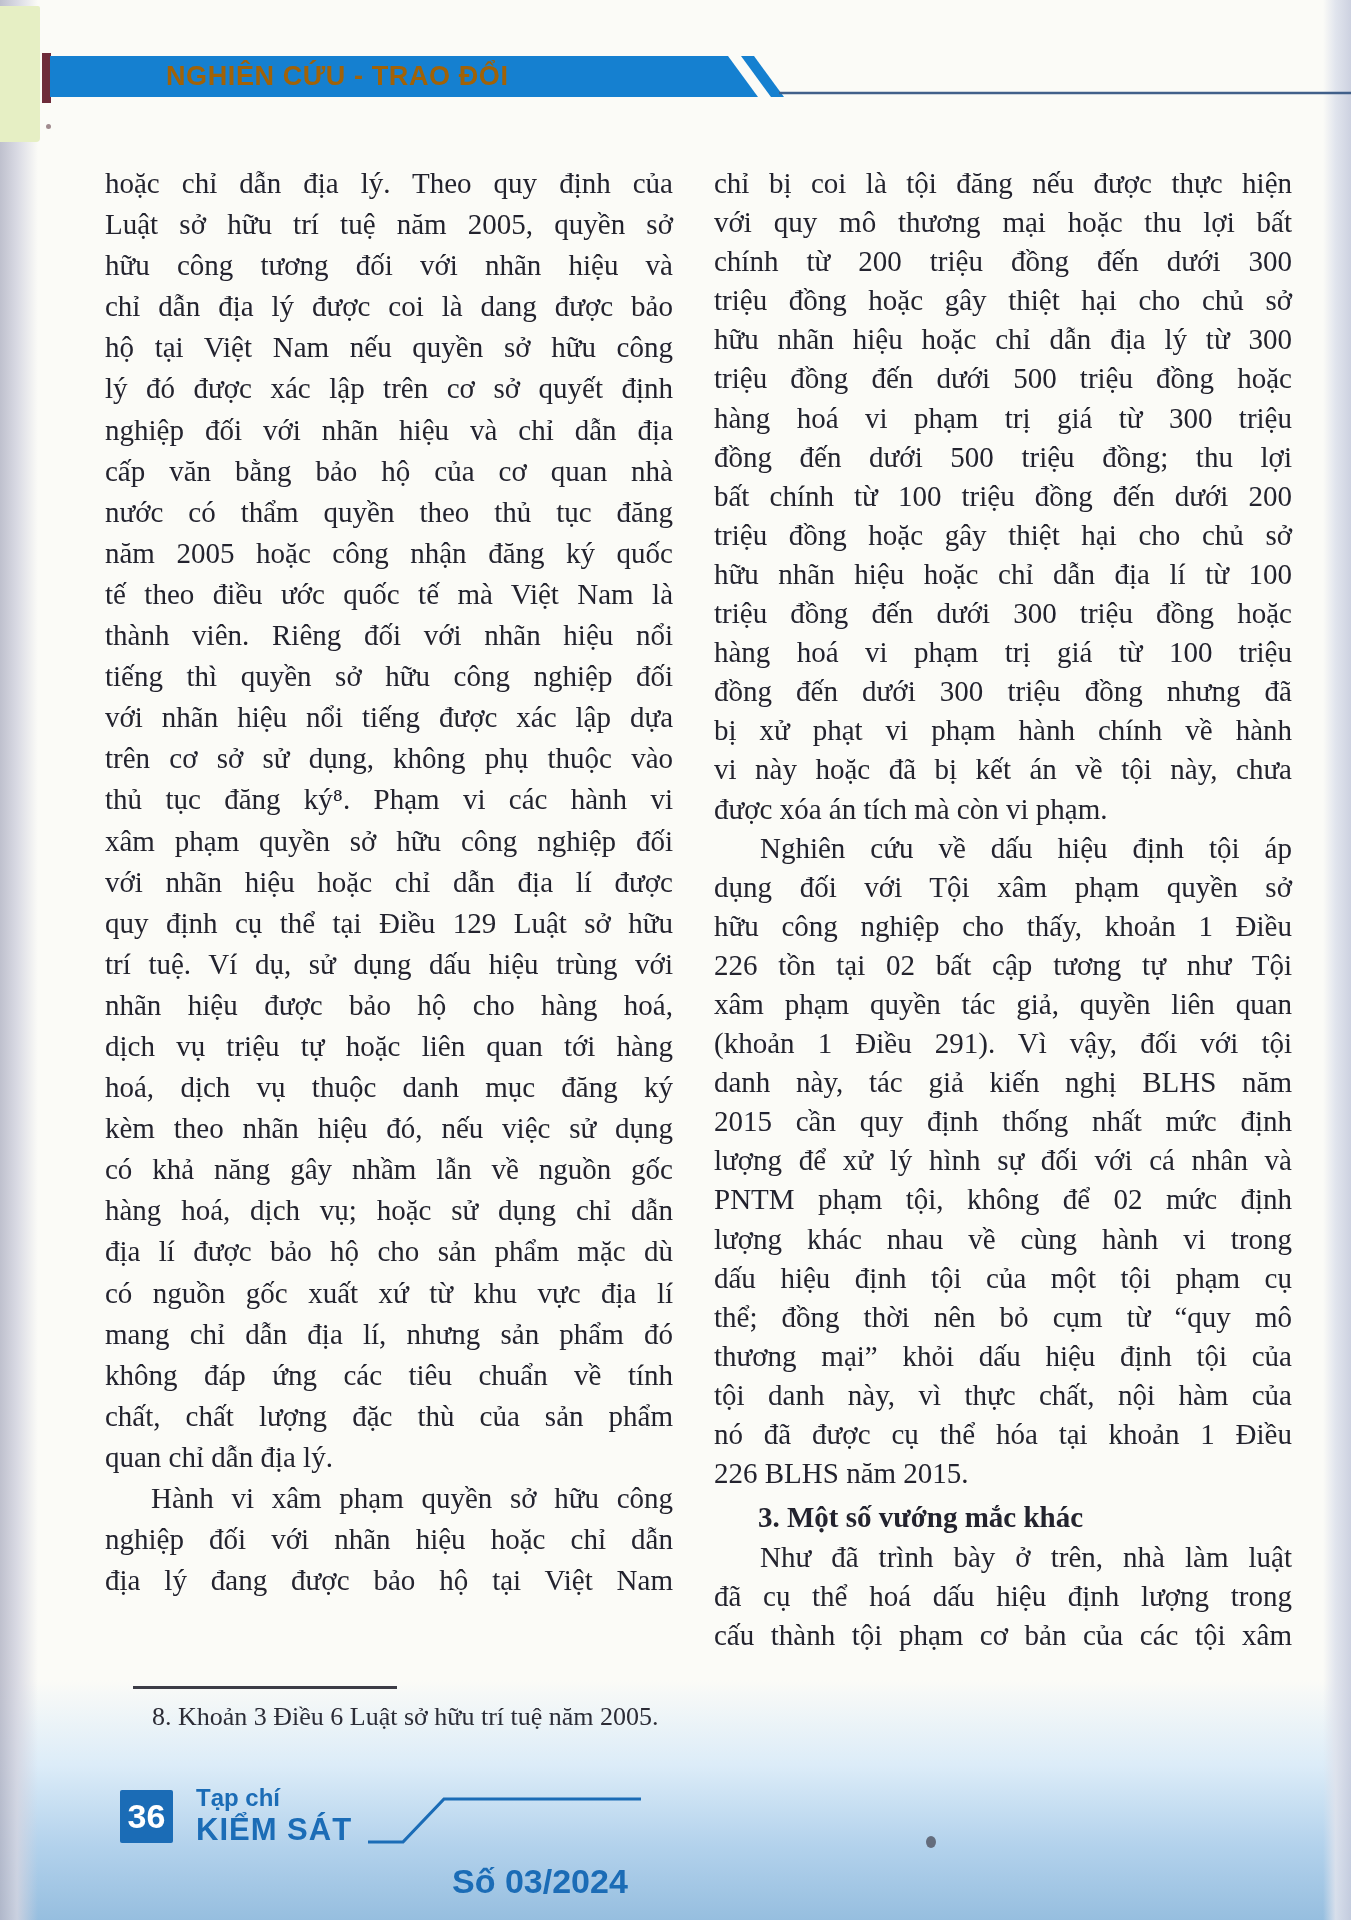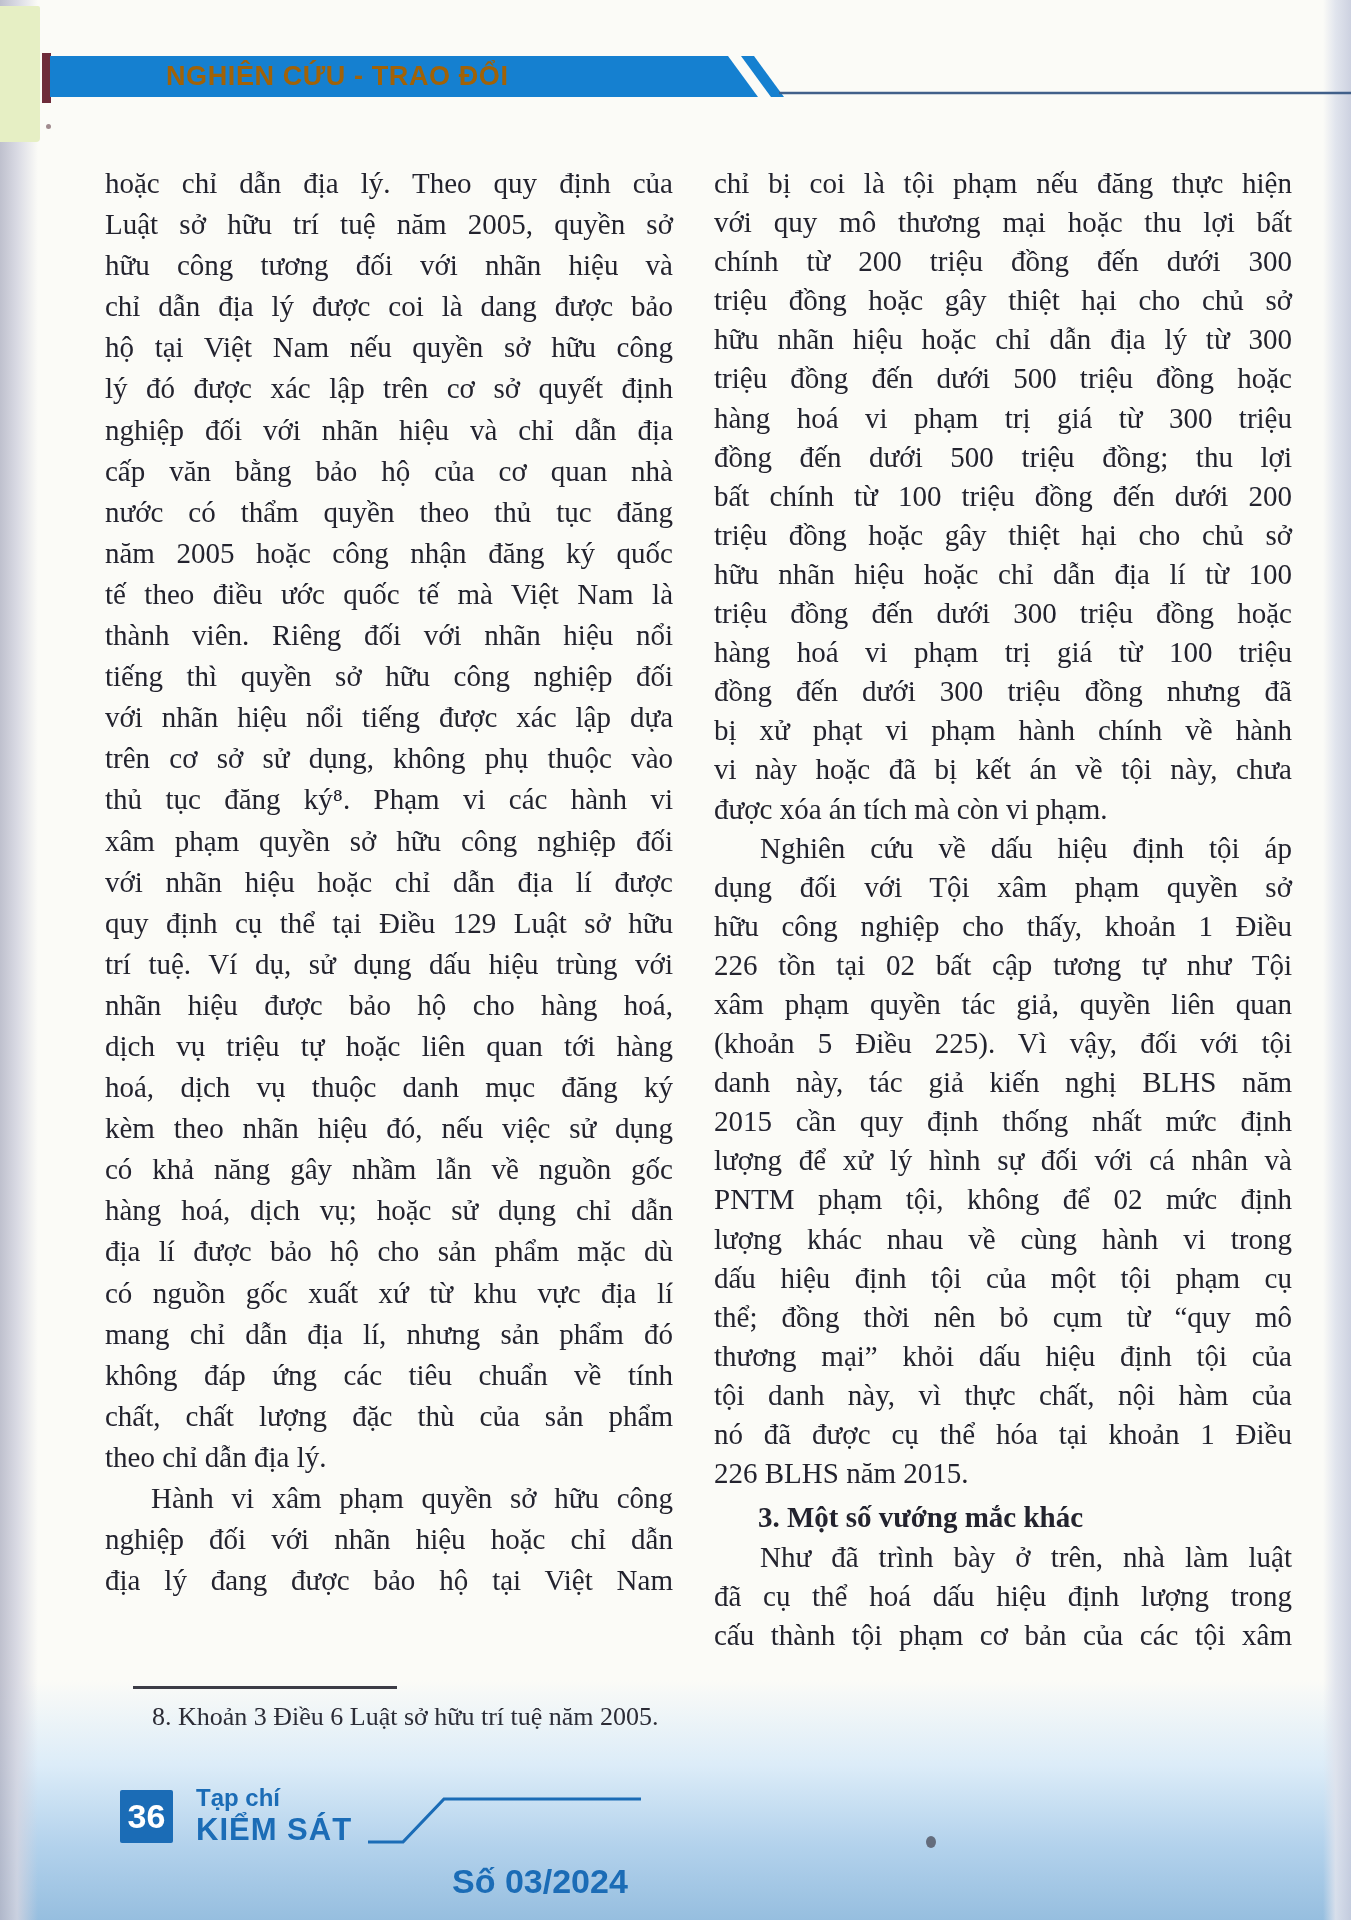--- a/index.html
+++ b/index.html
@@ -138,31 +138,31 @@
       <div class="line" data-name="text-line">dịch vụ triệu tự hoặc liên quan tới hàng</div>
       <div class="line" data-name="text-line">hoá, dịch vụ thuộc danh mục đăng ký</div>
       <div class="line" data-name="text-line">kèm theo nhãn hiệu đó, nếu việc sử dụng</div>
       <div class="line" data-name="text-line">có khả năng gây nhầm lẫn về nguồn gốc</div>
       <div class="line" data-name="text-line">hàng hoá, dịch vụ; hoặc sử dụng chỉ dẫn</div>
       <div class="line" data-name="text-line">địa lí được bảo hộ cho sản phẩm mặc dù</div>
       <div class="line" data-name="text-line">có nguồn gốc xuất xứ từ khu vực địa lí</div>
       <div class="line" data-name="text-line">mang chỉ dẫn địa lí, nhưng sản phẩm đó</div>
       <div class="line" data-name="text-line">không đáp ứng các tiêu chuẩn về tính</div>
       <div class="line" data-name="text-line">chất, chất lượng đặc thù của sản phẩm</div>
-      <div class="line no-stretch" data-name="text-line">theo chỉ dẫn địa lý.</div>
+      <div class="line no-stretch" data-name="text-line">quan chỉ dẫn địa lý.</div>
     </div>
     <div class="para" data-name="paragraph">
       <div class="line indent" data-name="text-line">Hành vi xâm phạm quyền sở hữu công</div>
       <div class="line" data-name="text-line">nghiệp đối với nhãn hiệu hoặc chỉ dẫn</div>
       <div class="line" data-name="text-line">địa lý đang được bảo hộ tại Việt Nam</div>
     </div>
   </div>
 <div class="col col-right" data-name="right-column">
     <div class="para" data-name="paragraph">
-      <div class="line" data-name="text-line">chỉ bị coi là tội phạm nếu đăng thực hiện</div>
+      <div class="line" data-name="text-line">chỉ bị coi là tội đăng nếu được thực hiện</div>
       <div class="line" data-name="text-line">với quy mô thương mại hoặc thu lợi bất</div>
       <div class="line" data-name="text-line">chính từ 200 triệu đồng đến dưới 300</div>
       <div class="line" data-name="text-line">triệu đồng hoặc gây thiệt hại cho chủ sở</div>
       <div class="line" data-name="text-line">hữu nhãn hiệu hoặc chỉ dẫn địa lý từ 300</div>
       <div class="line" data-name="text-line">triệu đồng đến dưới 500 triệu đồng hoặc</div>
       <div class="line" data-name="text-line">hàng hoá vi phạm trị giá từ 300 triệu</div>
       <div class="line" data-name="text-line">đồng đến dưới 500 triệu đồng; thu lợi</div>
       <div class="line" data-name="text-line">bất chính từ 100 triệu đồng đến dưới 200</div>
       <div class="line" data-name="text-line">triệu đồng hoặc gây thiệt hại cho chủ sở</div>
       <div class="line" data-name="text-line">hữu nhãn hiệu hoặc chỉ dẫn địa lí từ 100</div>
@@ -172,21 +172,21 @@
       <div class="line" data-name="text-line">bị xử phạt vi phạm hành chính về hành</div>
       <div class="line" data-name="text-line">vi này hoặc đã bị kết án về tội này, chưa</div>
       <div class="line no-stretch" data-name="text-line">được xóa án tích mà còn vi phạm.</div>
     </div>
     <div class="para" data-name="paragraph">
       <div class="line indent" data-name="text-line">Nghiên cứu về dấu hiệu định tội áp</div>
       <div class="line" data-name="text-line">dụng đối với Tội xâm phạm quyền sở</div>
       <div class="line" data-name="text-line">hữu công nghiệp cho thấy, khoản 1 Điều</div>
       <div class="line" data-name="text-line">226 tồn tại 02 bất cập tương tự như Tội</div>
       <div class="line" data-name="text-line">xâm phạm quyền tác giả, quyền liên quan</div>
-      <div class="line" data-name="text-line">(khoản 5 Điều 225). Vì vậy, đối với tội</div>
+      <div class="line" data-name="text-line">(khoản 1 Điều 291). Vì vậy, đối với tội</div>
       <div class="line" data-name="text-line">danh này, tác giả kiến nghị BLHS năm</div>
       <div class="line" data-name="text-line">2015 cần quy định thống nhất mức định</div>
       <div class="line" data-name="text-line">lượng để xử lý hình sự đối với cá nhân và</div>
       <div class="line" data-name="text-line">PNTM phạm tội, không để 02 mức định</div>
       <div class="line" data-name="text-line">lượng khác nhau về cùng hành vi trong</div>
       <div class="line" data-name="text-line">dấu hiệu định tội của một tội phạm cụ</div>
       <div class="line" data-name="text-line">thể; đồng thời nên bỏ cụm từ “quy mô</div>
       <div class="line" data-name="text-line">thương mại” khỏi dấu hiệu định tội của</div>
       <div class="line" data-name="text-line">tội danh này, vì thực chất, nội hàm của</div>
       <div class="line" data-name="text-line">nó đã được cụ thể hóa tại khoản 1 Điều</div>

